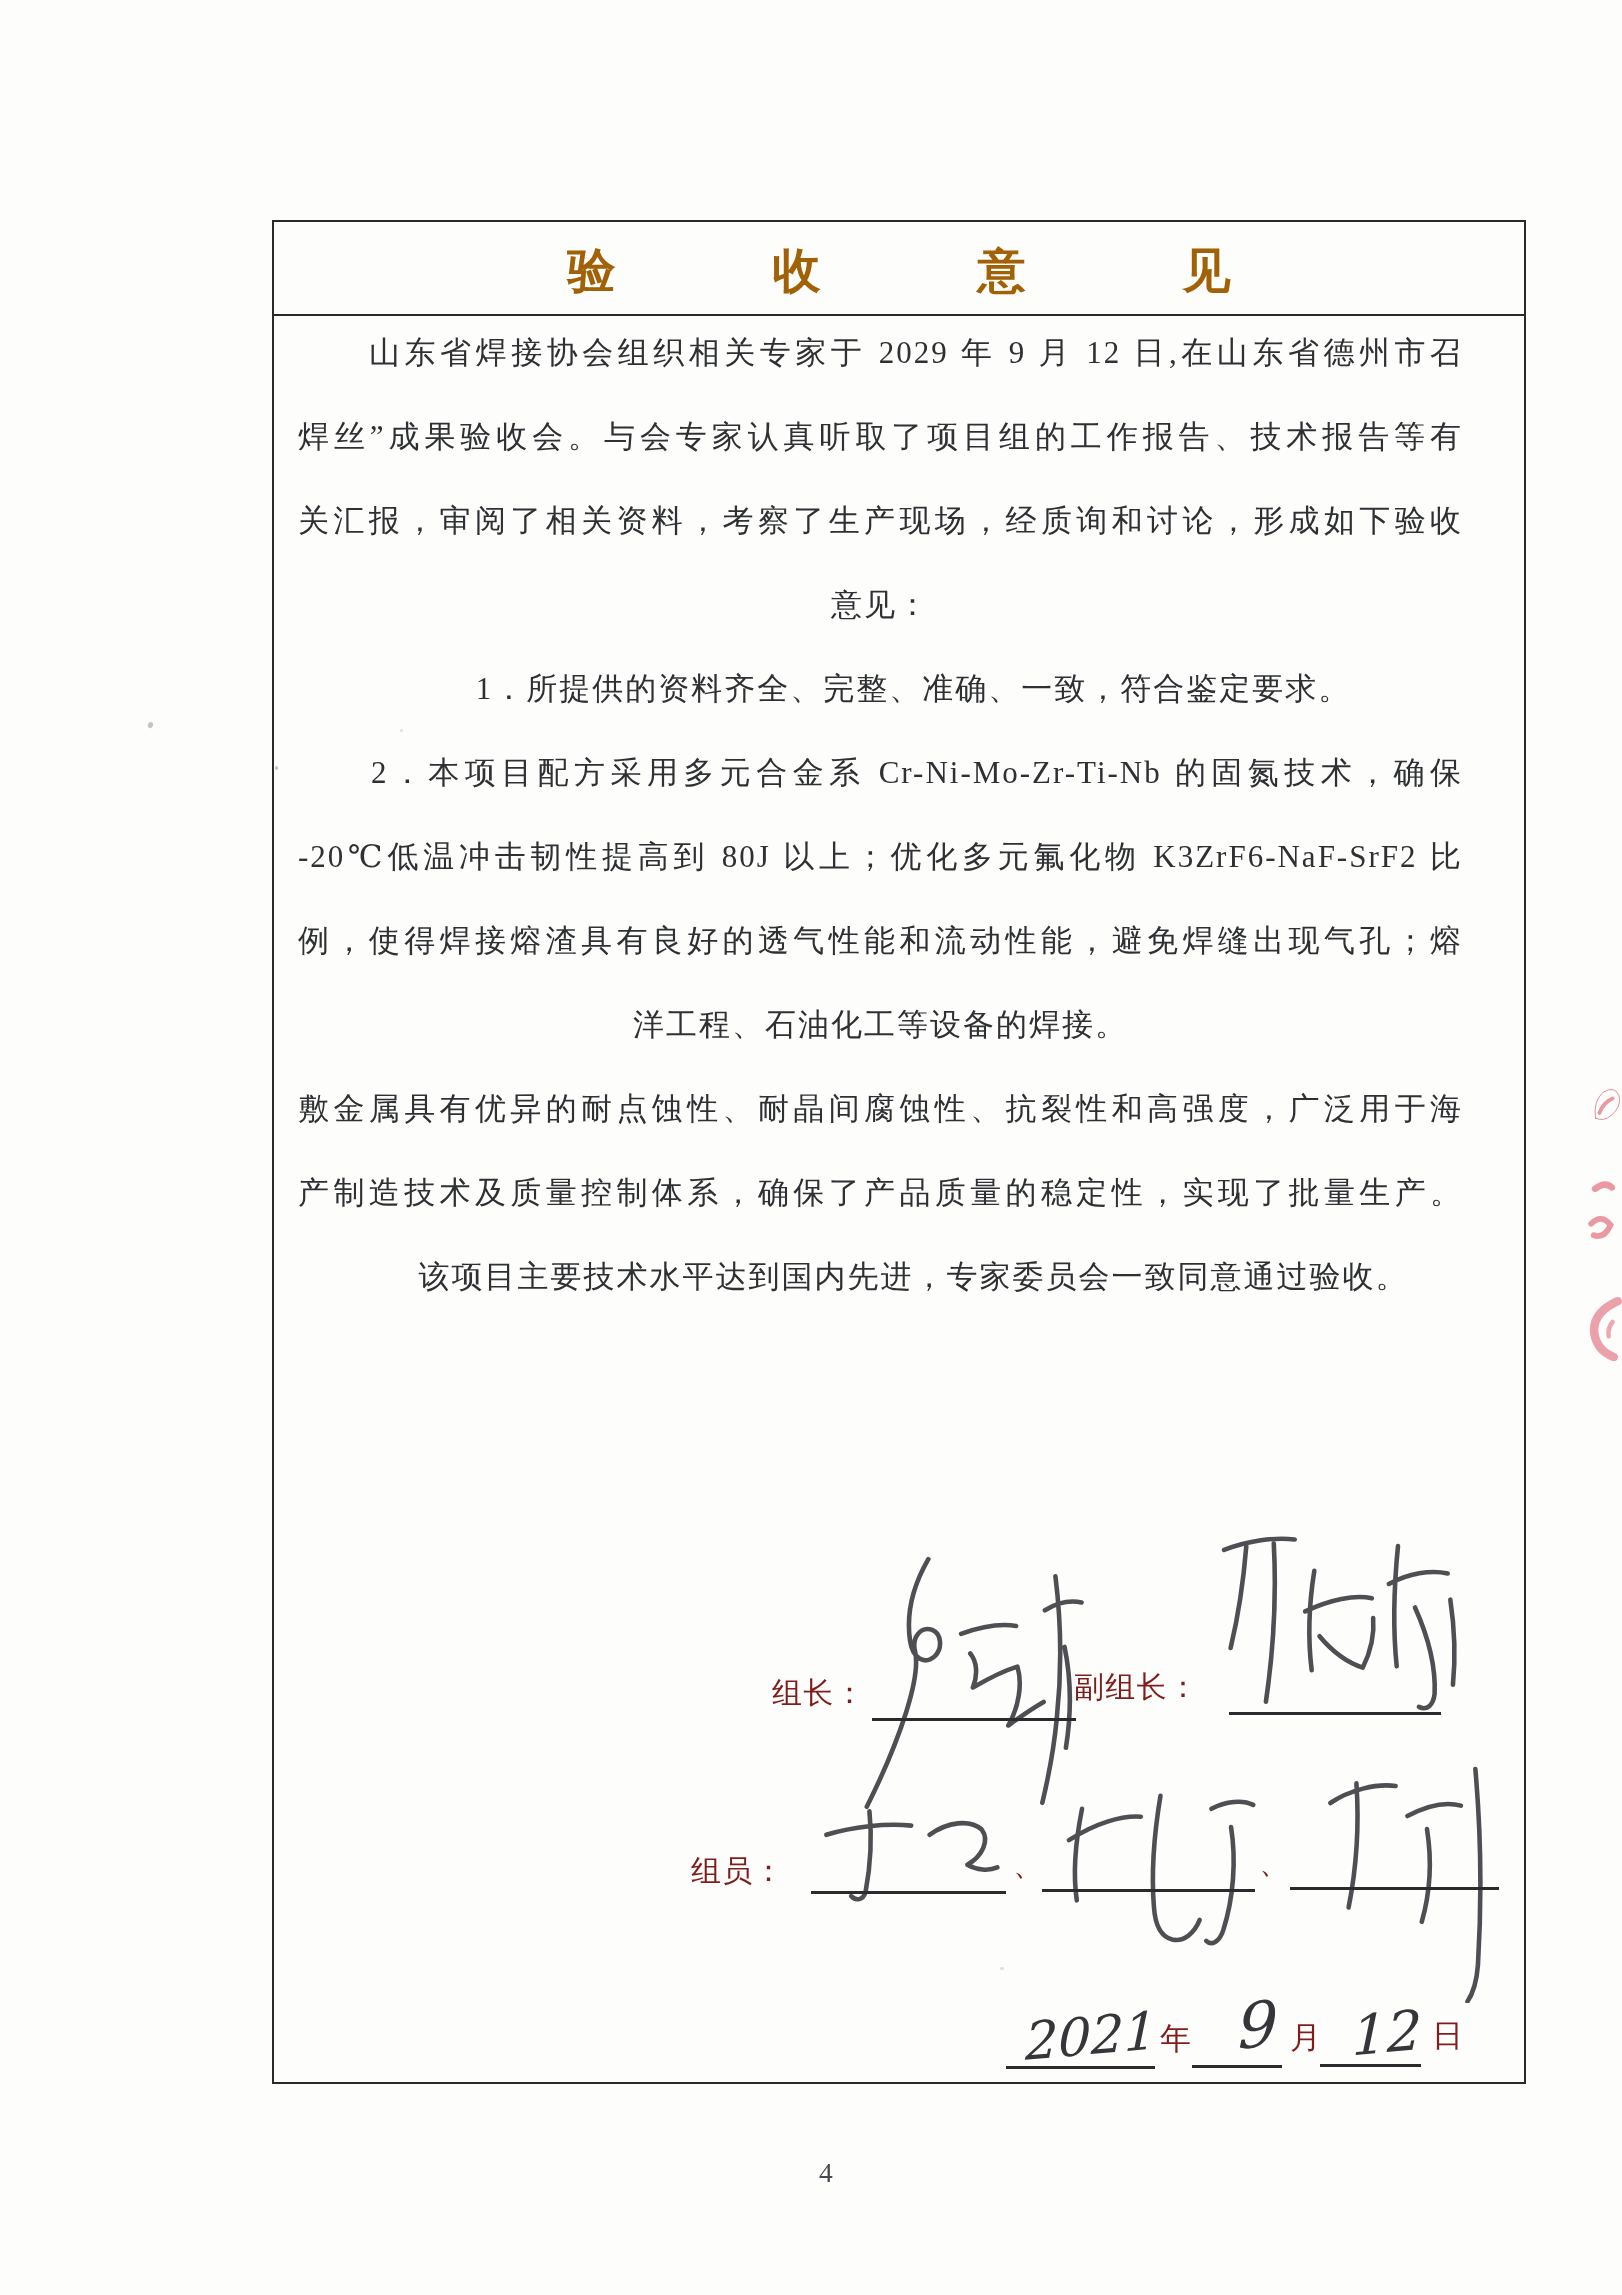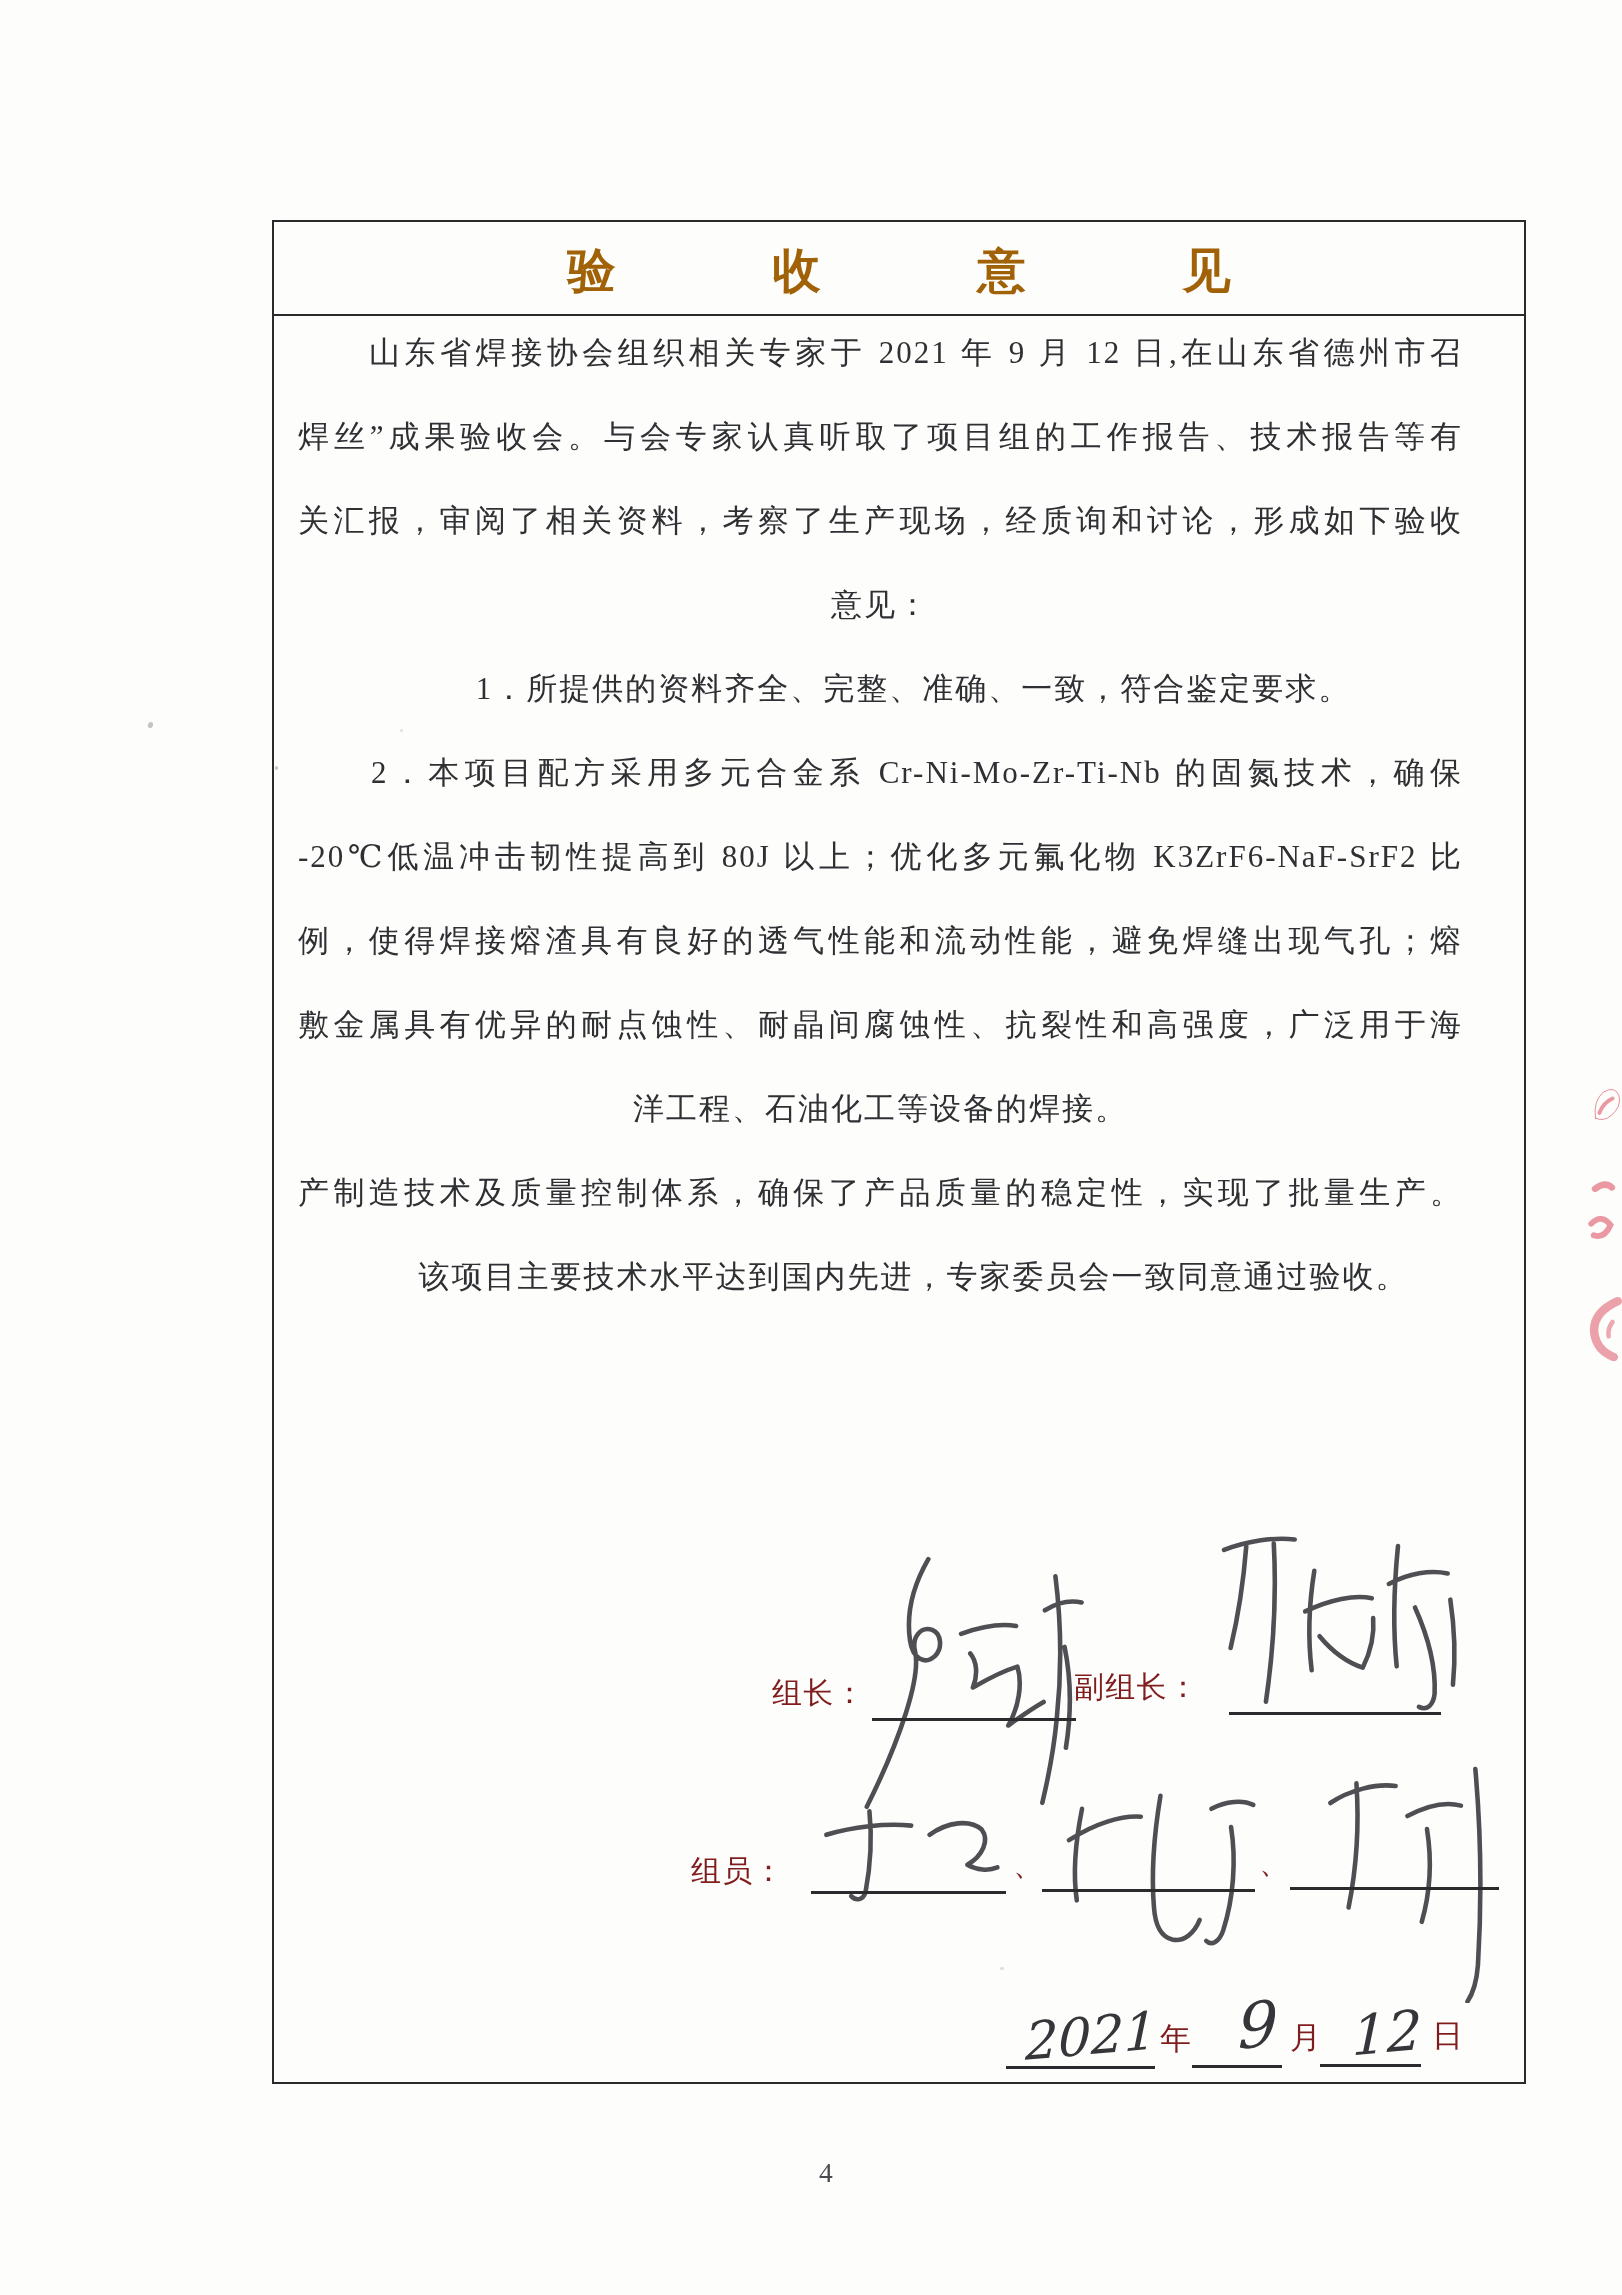--- a/index.html
+++ b/index.html
@@ -91,30 +91,30 @@
 
 <div class="page">
 
   <div class="doc-box">
     <div class="title-row">
       <h1 class="title">验收意见</h1>
     </div>
   </div>
 
   <div class="content">
-      <div class="tline just">　　山东省焊接协会组织相关专家于 2021 年 9 月 12 日,在山东省德州市召</div>
+      <div class="tline just">　　山东省焊接协会组织相关专家于 2029 年 9 月 12 日,在山东省德州市召</div>
       <div class="tline just">焊丝”成果验收会。与会专家认真听取了项目组的工作报告、技术报告等有</div>
       <div class="tline just">关汇报，审阅了相关资料，考察了生产现场，经质询和讨论，形成如下验收</div>
       <div class="tline">意见：</div>
       <div class="tline">　　1．所提供的资料齐全、完整、准确、一致，符合鉴定要求。</div>
       <div class="tline just">　　2．本项目配方采用多元合金系 Cr-Ni-Mo-Zr-Ti-Nb 的固氮技术，确保</div>
       <div class="tline just">-20℃低温冲击韧性提高到 80J 以上；优化多元氟化物 K3ZrF6-NaF-SrF2 比</div>
       <div class="tline just">例，使得焊接熔渣具有良好的透气性能和流动性能，避免焊缝出现气孔；熔</div>
+      <div class="tline">洋工程、石油化工等设备的焊接。</div>
       <div class="tline just">敷金属具有优异的耐点蚀性、耐晶间腐蚀性、抗裂性和高强度，广泛用于海</div>
-      <div class="tline">洋工程、石油化工等设备的焊接。</div>
       <div class="tline just">产制造技术及质量控制体系，确保了产品质量的稳定性，实现了批量生产。</div>
       <div class="tline">　　该项目主要技术水平达到国内先进，专家委员会一致同意通过验收。</div>
     </div>
 
   <div class="lbl" style="left:772px;top:1673px;">组长：</div>
   <svg class="sig" style="left:851px;top:1550px;" width="249" height="262" viewBox="0 0 380 400">
     <path d="M118,14 C96,52 84,96 90,138 C94,166 112,176 128,162 C140,150 138,128 124,122 C106,116 92,134 98,156 C102,176 96,210 84,248 C70,292 48,344 24,392"></path>
     <path d="M168,128 C196,118 228,112 252,116 M182,158 C192,170 194,190 186,210 C210,196 234,184 254,178 C262,204 256,240 240,268 C262,252 280,240 294,232"></path>
     <path d="M312,40 C320,104 322,184 314,258 C310,300 302,344 292,386 M296,92 C312,82 332,76 352,80 M326,148 C336,196 336,252 328,302"></path>
   </svg>

